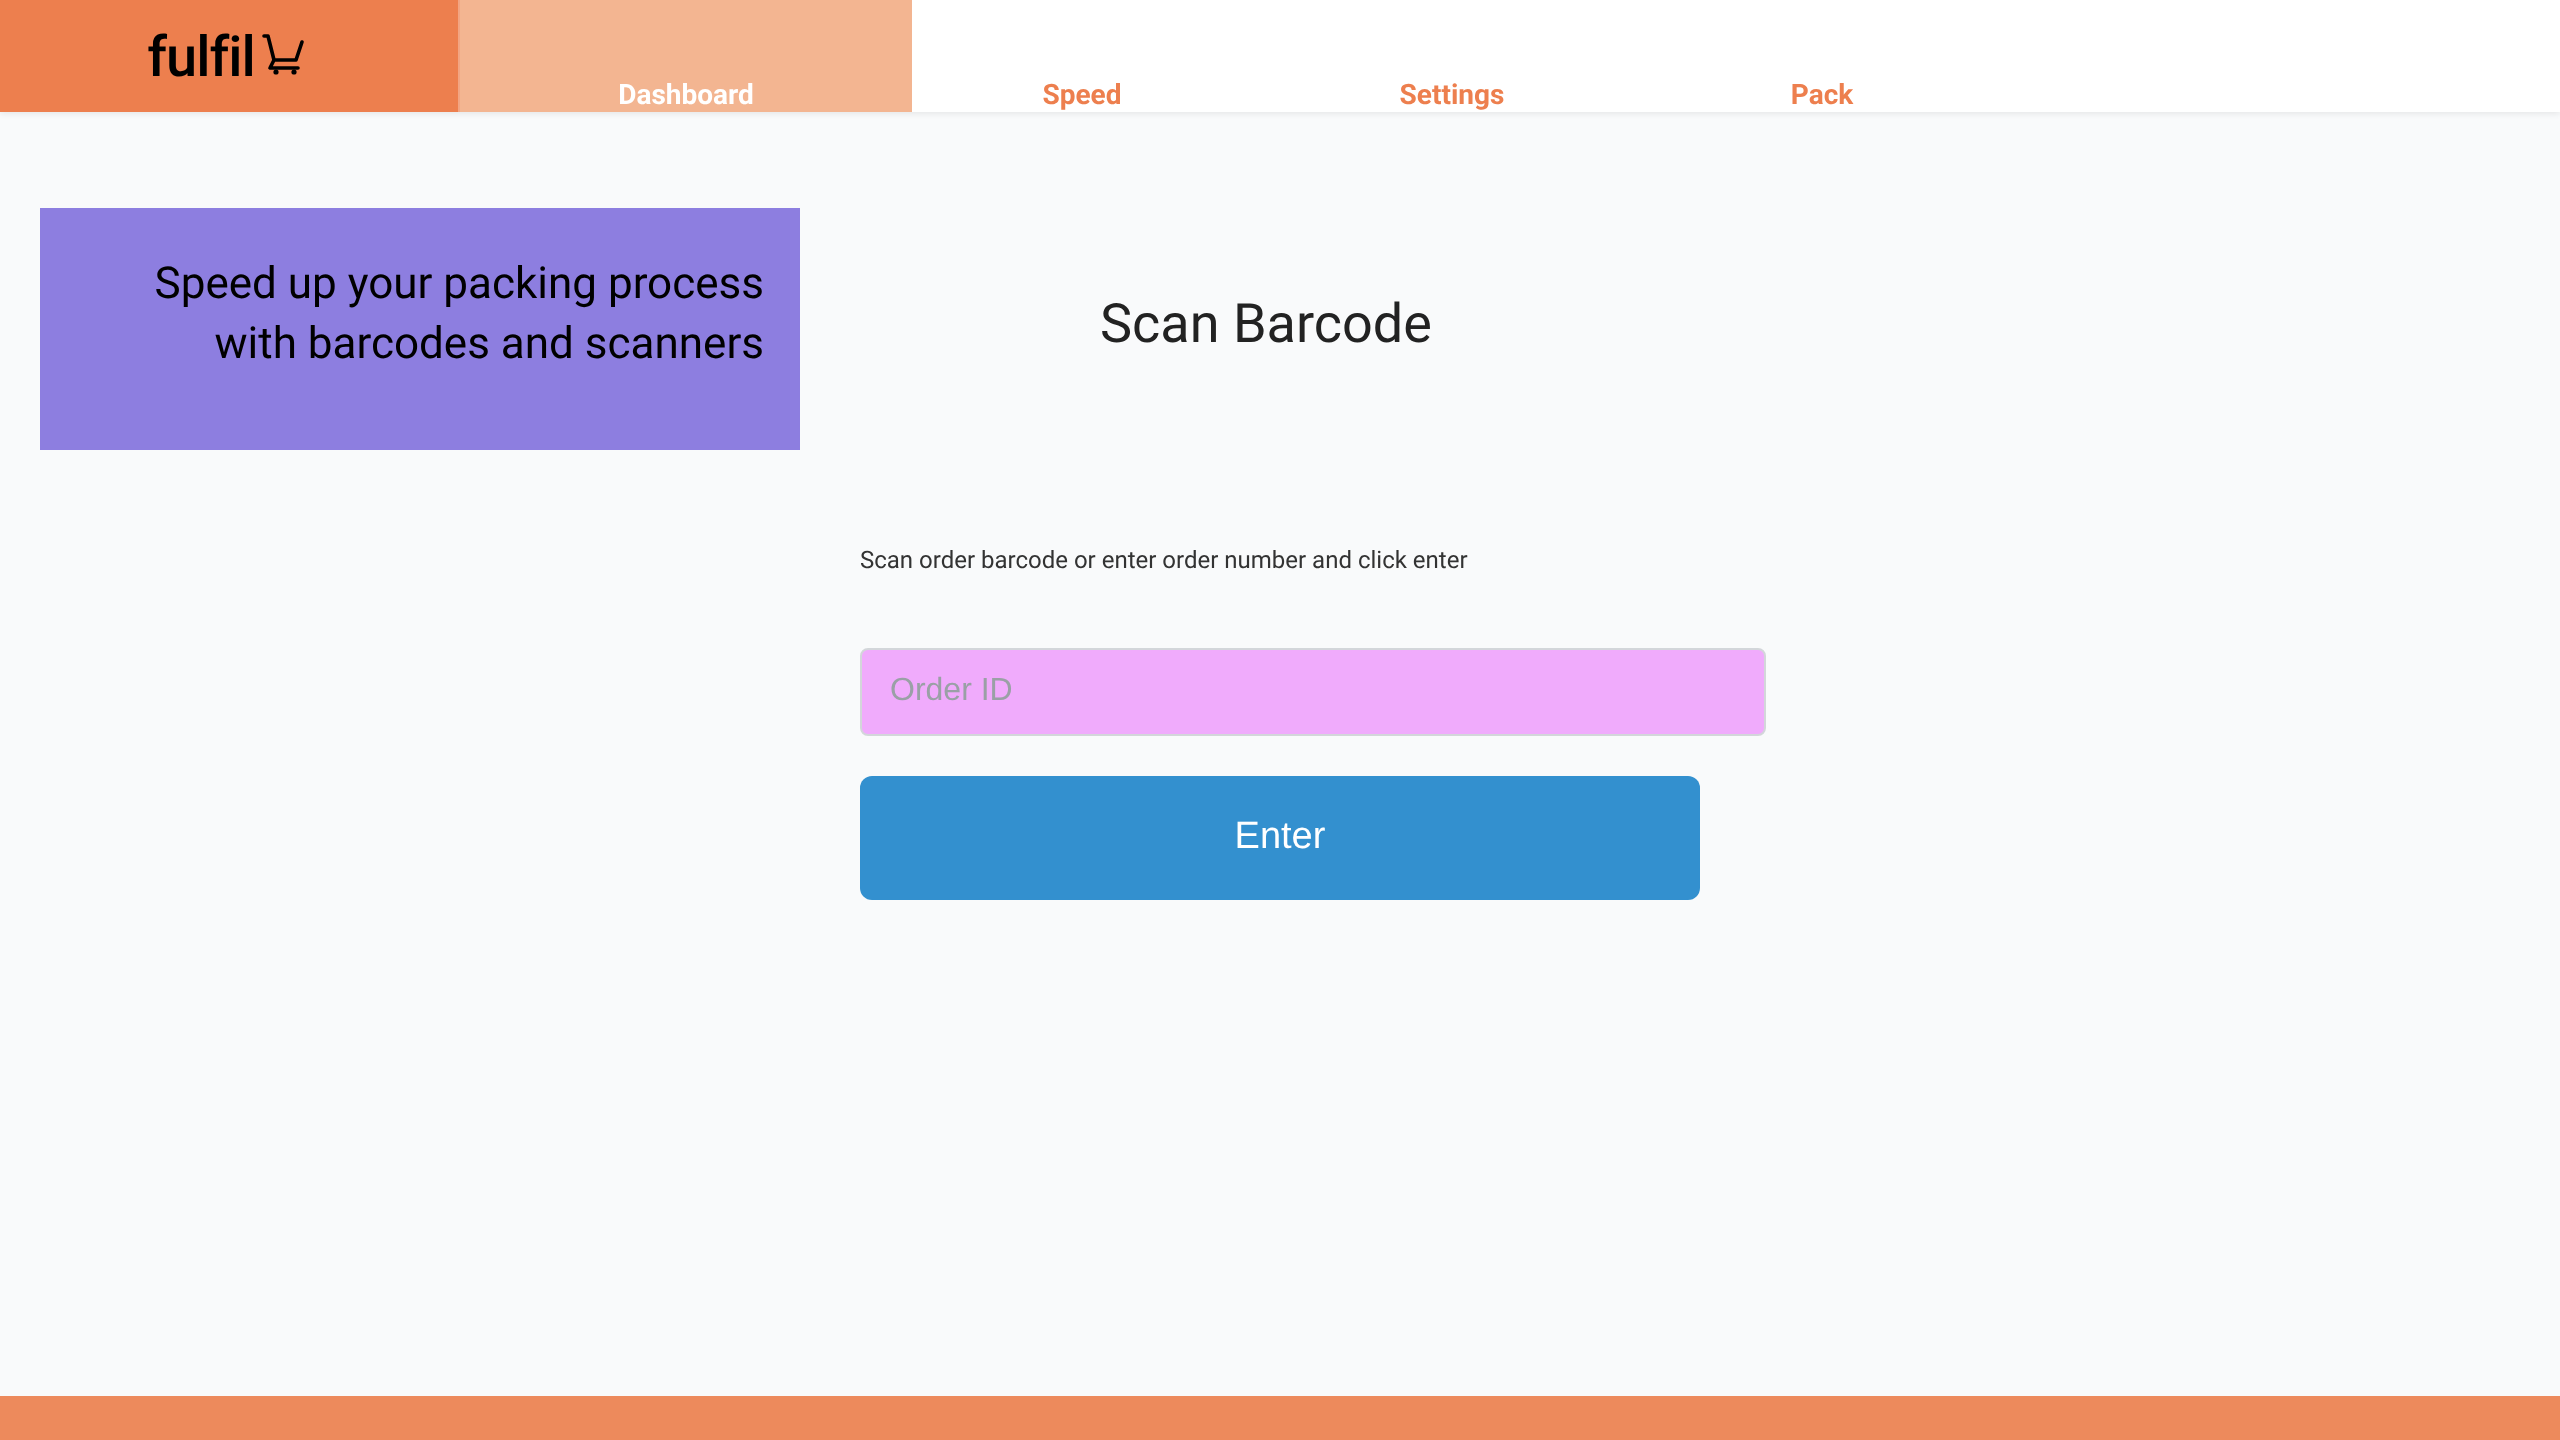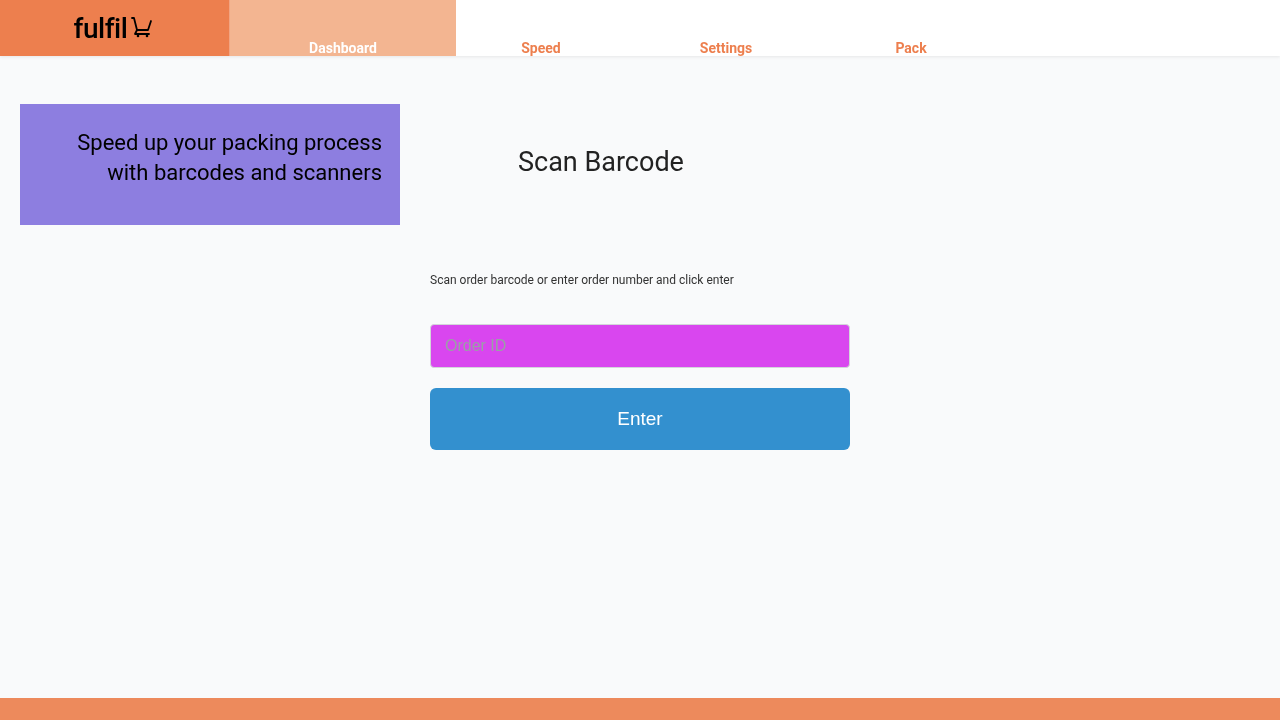--- a/index.html
+++ b/index.html
@@ -82,38 +82,38 @@
     }
     .main-panel {
       margin-left: 410px;
       width: 440px;
       padding-top: 42px;
     }
     .scan-title {
       font-size: 27px;
       font-weight: 400;
       color: #222;
-      margin-left: 88px;
+      margin-left: 120px;
       margin-bottom: 92px;
     }
     .instruction {
       font-size: 12px;
       color: #333;
       line-height: 1.75;
       margin-bottom: 33px;
     }
     .order-input {
-      width: 420px;
+      width: 453px;
       height: 44px;
       border: 1px solid #d3d6da;
       border-radius: 4px;
       padding: 12px 14px;
       font-size: 16px;
       color: #333;
-      background: #d946ef;
+      background: #f0abfc;
       margin-bottom: 20px;
     }
     .order-input::placeholder {
       color: #9aa0a6;
     }
     .enter-btn {
       width: 420px;
       height: 62px;
       background: #3390cf;
       color: #fff;

